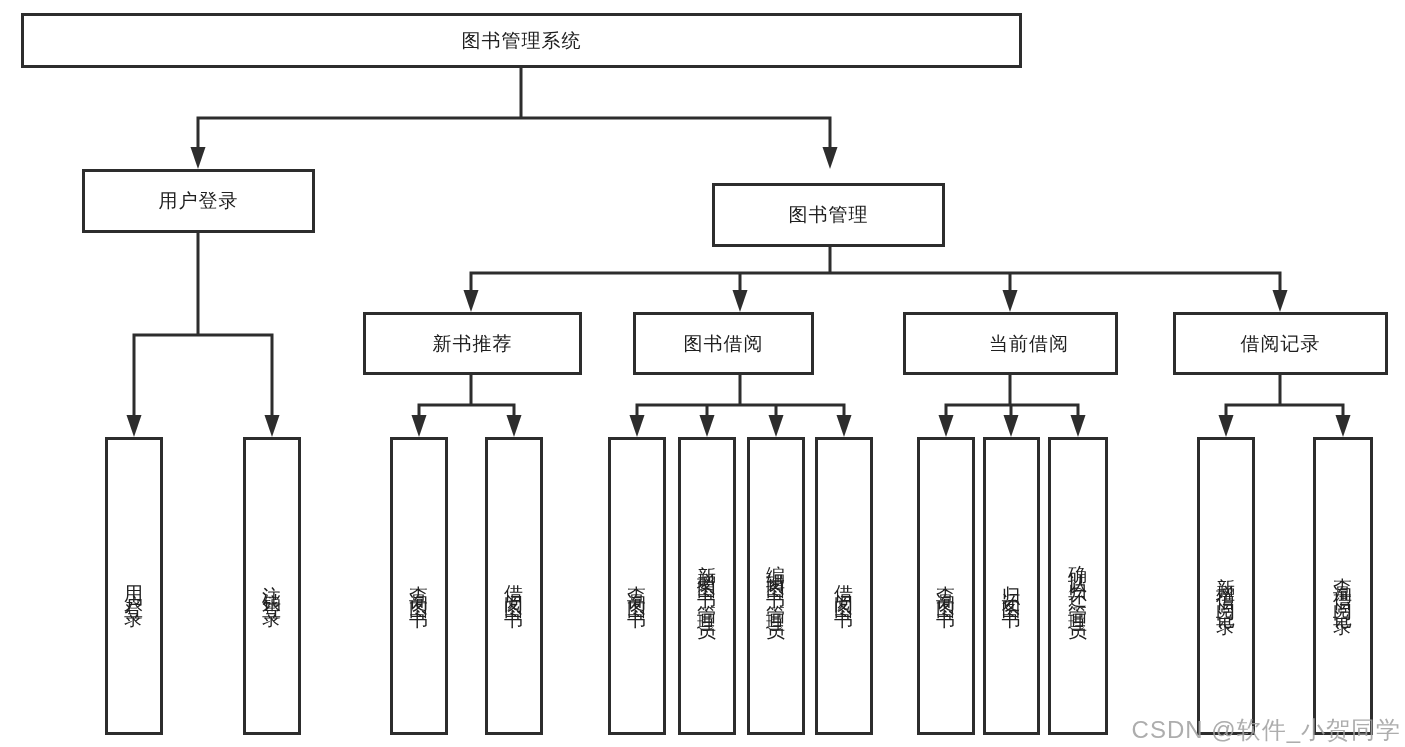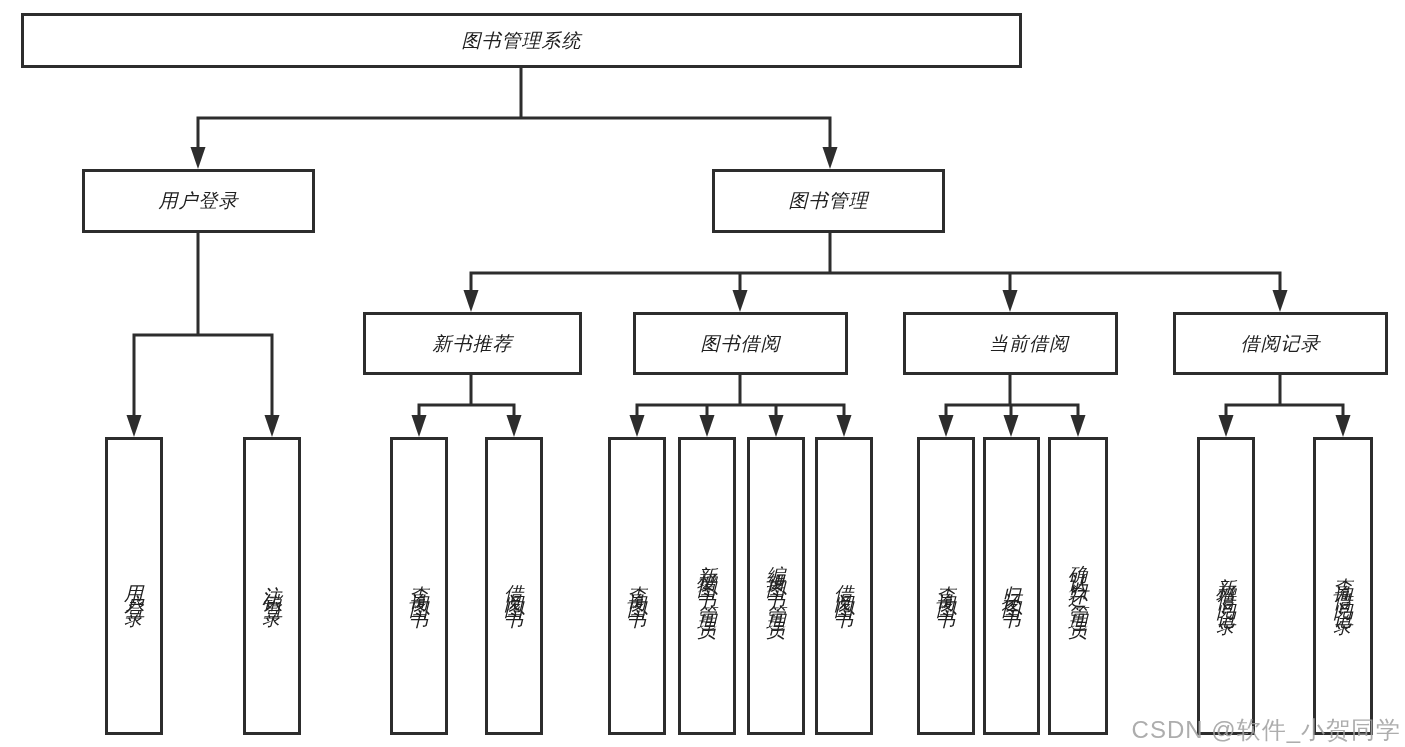--- a/index.html
+++ b/index.html
@@ -29,21 +29,20 @@
     background: #ffffff;
     border: 3px solid #2d2d2d;
     color: #202020;
     display: flex;
     align-items: center;
     justify-content: center;
     z-index: 2;
     font-size: 19px;
     letter-spacing: 1px;
     text-align: center;
-    font-style: italic;
   }
   .box.v {
     writing-mode: vertical-lr;
     text-orientation: mixed;
     letter-spacing: 8px;
     line-height: 1;
     font-size: 19px;
     padding: 6px 0;
   }
   .watermark {
@@ -106,24 +105,24 @@
       <polygon points="1070.5,415 1085.5,415 1078,437"></polygon>
 
       <polygon points="1218.5,415 1233.5,415 1226,437"></polygon>
       <polygon points="1335.5,415 1350.5,415 1343,437"></polygon>
     </g>
   </svg>
 
   <div class="box" style="left:21px; top:13px; width:1001px; height:55px;">图书管理系统</div>
 
   <div class="box" style="left:82px; top:169px; width:233px; height:64px;">用户登录</div>
-  <div class="box" style="left:712px; top:169px; width:233px; height:64px;">图书管理</div>
+  <div class="box" style="left:712px; top:183px; width:233px; height:64px;">图书管理</div>
 
   <div class="box" style="left:363px; top:312px; width:219px; height:63px;">新书推荐</div>
-  <div class="box" style="left:633px; top:312px; width:215px; height:63px;">图书借阅</div>
+  <div class="box" style="left:633px; top:312px; width:181px; height:63px;">图书借阅</div>
   <div class="box" style="left:903px; top:312px; width:215px; height:63px;padding-left:37px;">当前借阅</div>
   <div class="box" style="left:1173px; top:312px; width:215px; height:63px;">借阅记录</div>
 
   <div class="box v" style="left:105px; top:437px; width:58px; height:298px;">用户登录</div>
   <div class="box v" style="left:243px; top:437px; width:58px; height:298px;">注销登录</div>
 
   <div class="box v" style="left:390px; top:437px; width:58px; height:298px;">查询图书</div>
   <div class="box v" style="left:485px; top:437px; width:58px; height:298px;">借阅图书</div>
 
   <div class="box v" style="left:608px; top:437px; width:58px; height:298px;">查询图书</div>

